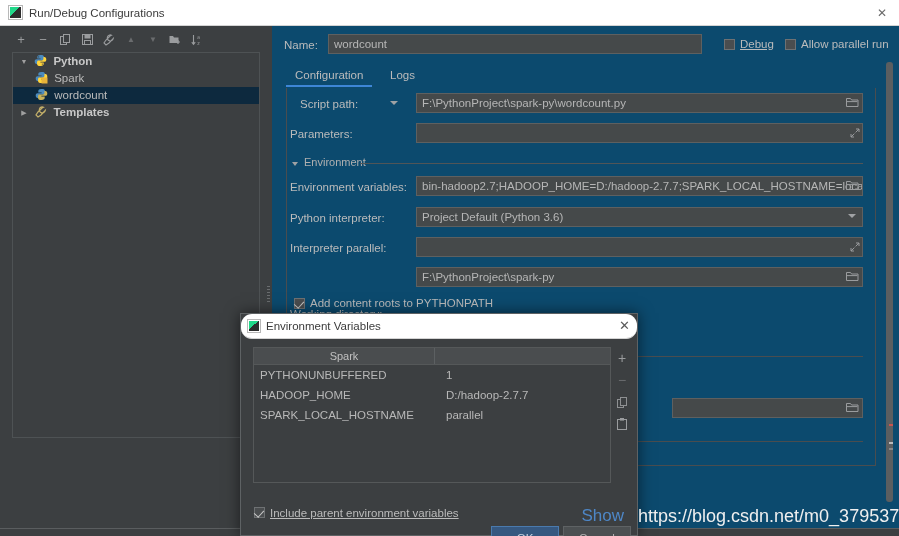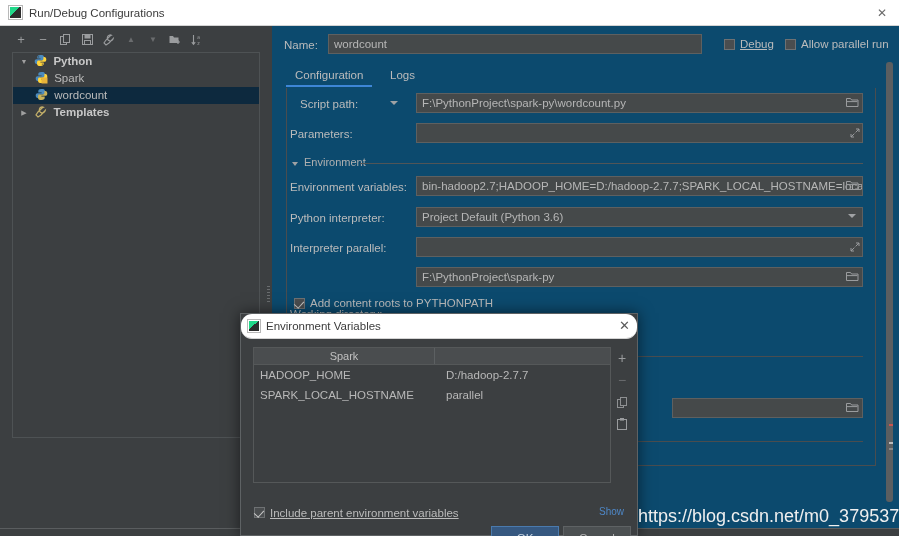--- a/index.html
+++ b/index.html
@@ -424,21 +424,21 @@
     line-height: 18px;
     font-size: 14px;
   }
   #env-side .sbtn.dim { color: #6a6c6e; }
 
   #env-dialog .inc-chk { left: 13px; top: 193px; }
   #env-dialog .inc-label { left: 29px; top: 192px; }
   #env-dialog .show-link {
     position: absolute;
     right: 13px; top: 192px;
-    font-size: 10px;
+    font-size: 17px;
     color: #4e87c7;
   }
 
   #env-dialog .btn {
     position: absolute;
     top: 212px;
     height: 22px;
     line-height: 22px;
     text-align: center;
     font-size: 11.5px;
@@ -675,20 +675,24 @@
       <div class="x">✕</div>
     </div>
 
     <div id="env-table">
       <div class="thead">
         <div class="th" style="left:0px; width:180px;">Spark</div>
         <div class="th-div" style="left:180px;"></div>
       </div>
 
       <div class="trow">
+        <div class="c-name">PYTHONUNBUFFERED</div>
+        <div class="c-val">1</div>
+      </div>
+      <div class="trow">
         <div class="c-name">HADOOP_HOME</div>
         <div class="c-val">D:/hadoop-2.7.7</div>
       </div>
       <div class="trow">
         <div class="c-name">SPARK_LOCAL_HOSTNAME</div>
         <div class="c-val">parallel</div>
       </div>
     </div>
 
     <div id="env-side">

